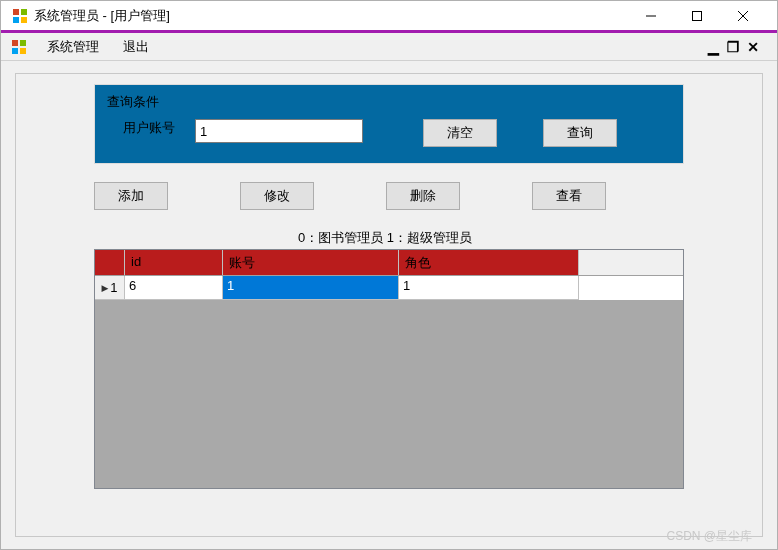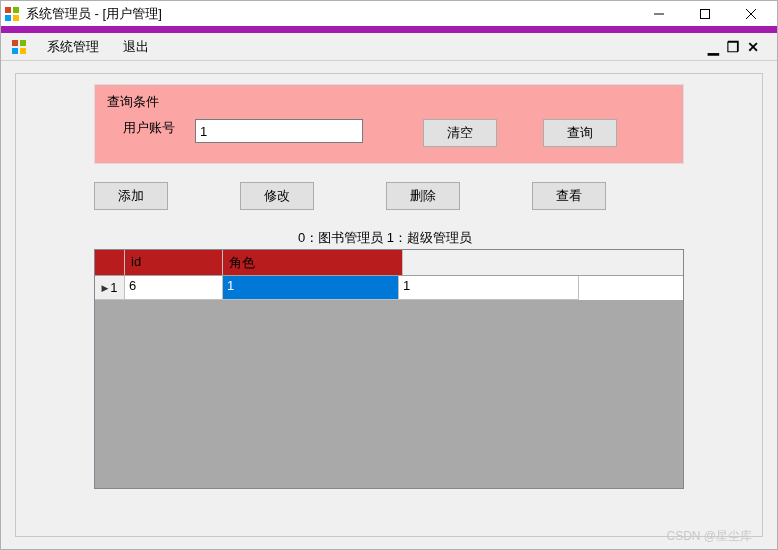--- a/index.html
+++ b/index.html
@@ -16,22 +16,22 @@
       width: 778px;
       height: 550px;
       display: flex;
       flex-direction: column;
     }
     .titlebar {
       height: 32px;
       background: #fff;
       display: flex;
       align-items: center;
-      padding: 0 3px;
-      border-bottom: 7px solid #a21caf;
+      padding: 0 11px;
+      border-bottom: 3px solid #a21caf;
     }
     .titlebar .app-icon {
       width: 16px; height: 16px;
       margin-right: 6px;
       display: inline-flex;
     }
     .titlebar .title {
       flex: 1;
       font-size: 13px;
       color: #000;
@@ -84,21 +84,21 @@
       position: relative;
     }
     .inner-panel {
       border: 1px solid #c8c8c8;
       background: #f0f0f0;
       height: 100%;
       padding: 10px 78px 10px 78px;
     }
     .query-box {
       border: 1px solid #dcdcdc;
-      background: #fca5a5;
+      background: #0369a1;
       padding: 4px 18px 16px 10px;
       margin-bottom: 18px;
     }
     .query-title {
       font-size: 13px;
       padding: 4px 0 8px 2px;
     }
     .query-row {
       display: flex;
       align-items: flex-start;
@@ -273,20 +273,21 @@
         <button class="btn">删除</button>
         <button class="btn">查看</button>
       </div>
 
       <div class="legend-row">0：图书管理员  1：超级管理员</div>
 
       <div class="grid">
         <div class="grid-header">
           <div class="cell row-selector-col"></div>
           <div class="cell col-id">id</div>
+          <div class="cell col-account">账号</div>
           <div class="cell col-role">角色</div>
         </div>
         <div class="grid-row">
           <div class="cell row-selector">
             <span class="row-indicator">▶</span>
             <span>1</span>
           </div>
           <div class="cell col-id">6</div>
           <div class="cell col-account cell-selected">1</div>
           <div class="cell col-role">1</div>

